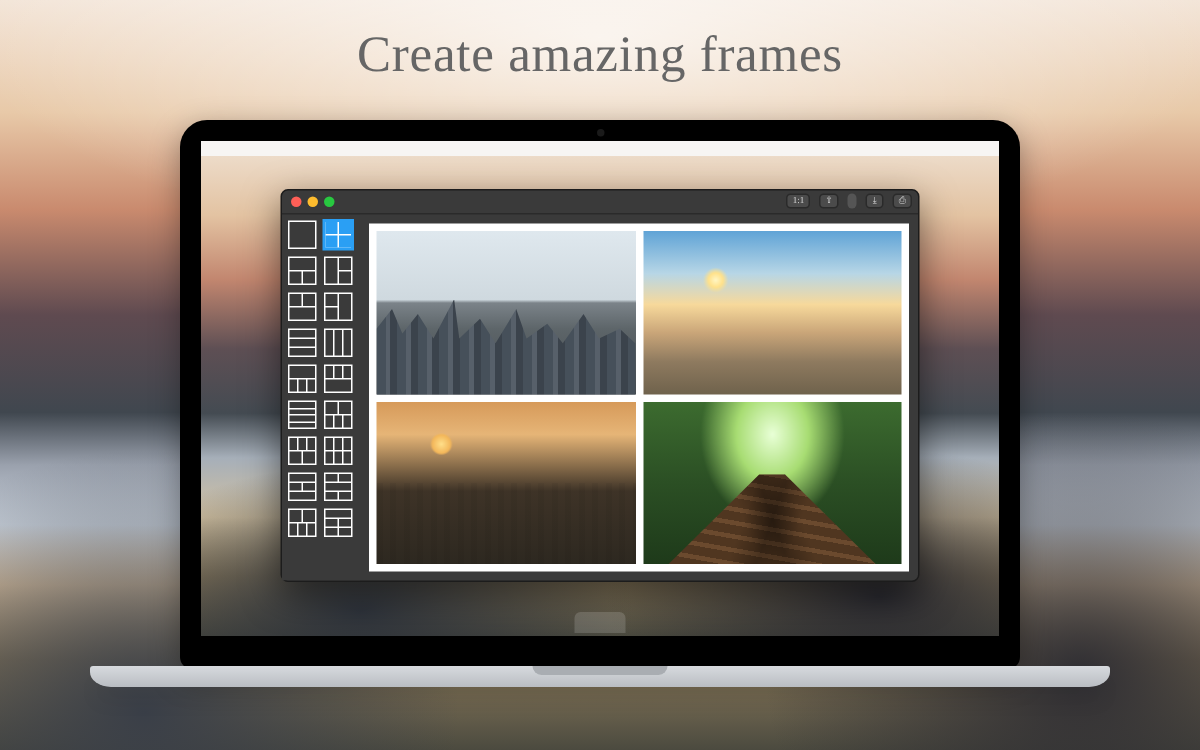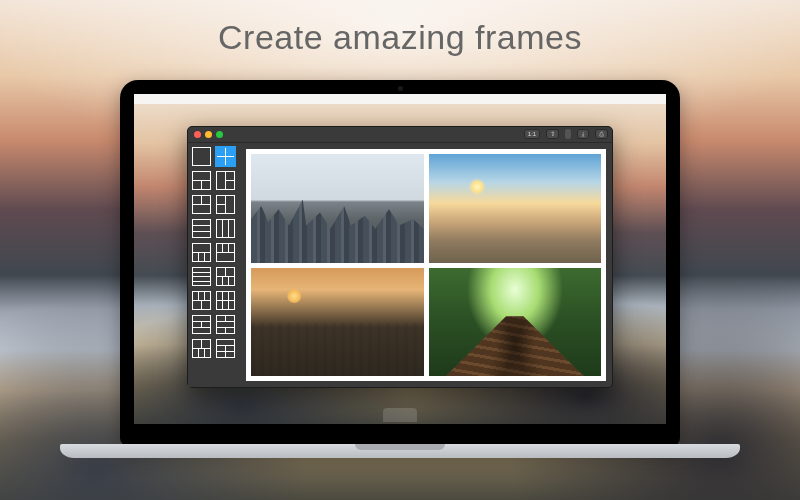--- a/index.html
+++ b/index.html
@@ -8,20 +8,21 @@
       height: 500px;
       overflow: hidden;
       font-family: -apple-system, "Helvetica Neue", Arial, sans-serif;
       background: #e8e4e0;
       position: relative;
     }
     .hero {
       width: 100%;
       height: 100%;
       position: relative;
+      font-family: Liberation Serif, serif;
     }
     .bg-gradient {
       position: absolute;
       inset: 0;
       background:
         radial-gradient(ellipse 600px 200px at 50% 5%, rgba(255,255,255,0.7), transparent 70%),
         radial-gradient(ellipse 300px 250px at 12% 95%, #3a3f48, transparent 70%),
         radial-gradient(ellipse 300px 250px at 90% 90%, #2f2e33, transparent 70%),
         linear-gradient(to bottom, #f3e5d8 0%, #e8c9a8 15%, #c98a6e 28%, #5f4a50 42%, #40474f 55%, #9aa1ad 62%, #cdd5df 70%, #dfc5a3 78%, #8c7b5c 88%, #4b4a3f 100%);
     }

